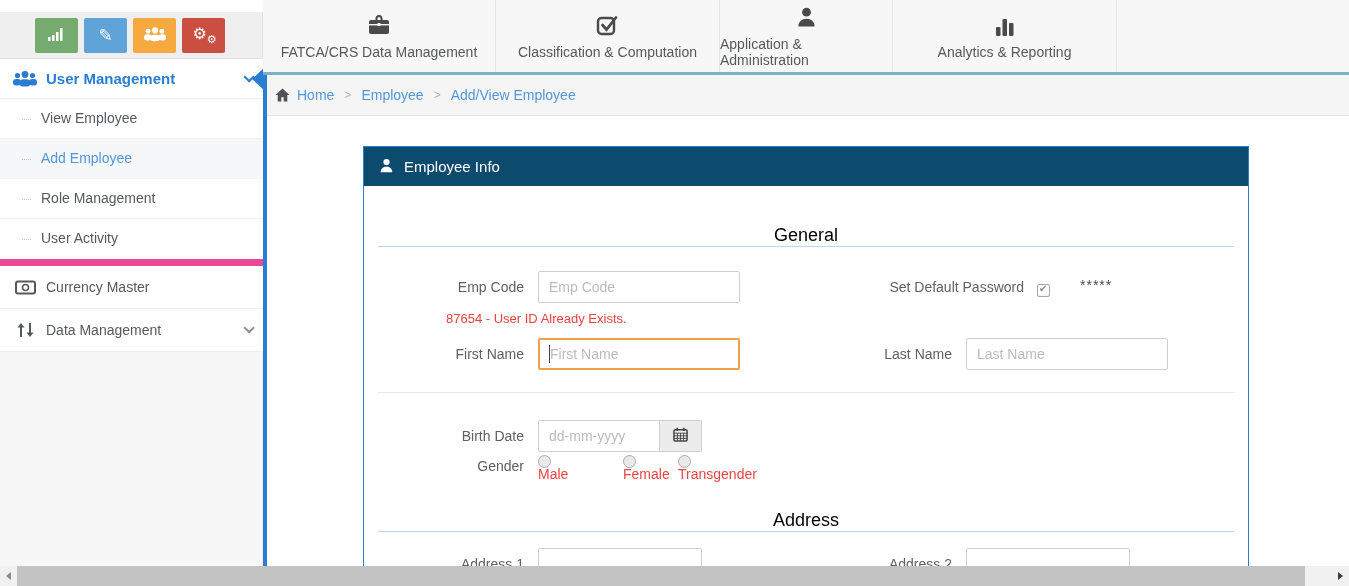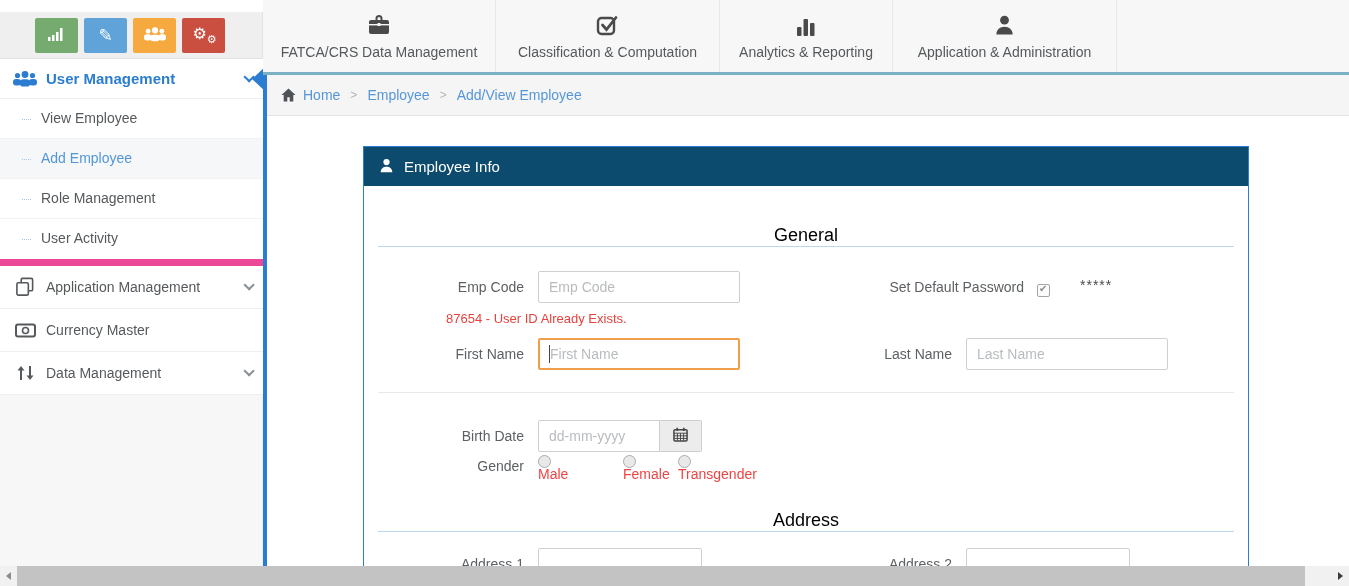--- a/index.html
+++ b/index.html
@@ -35,21 +35,21 @@
 
   
   .topnav { position:absolute; left:263px; top:0; width:1086px; height:75px; background:#f7f7f7; border-bottom:3px solid #7cb1c4; display:flex; }
   .nav-item { display:flex; flex-direction:column; align-items:center; justify-content:center; gap:8px; border-right:1px solid #e7e7e7; color:#55595c; font-size:14px; cursor:pointer; }
   .nav-item:nth-child(1){ width:233px; } .nav-item:nth-child(2){ width:224px; } .nav-item:nth-child(3){ width:173px; } .nav-item:nth-child(4){ width:224px; }
   .nav-icon { height:24px; display:flex; align-items:flex-end; }
 
   .blue-divider { position:absolute; left:263px; top:75px; width:4px; height:491px; background:#2b7dd1; }
 
   
-  .breadcrumb { position:absolute; left:267px; top:75px; width:1082px; height:41px; background:#f5f5f5; border-bottom:1px solid #e4e4e4; display:flex; align-items:center; padding-left:14px; font-size:14px; }
+  .breadcrumb { position:absolute; left:267px; top:75px; width:1082px; height:41px; background:#f5f5f5; border-bottom:1px solid #e4e4e4; display:flex; align-items:center; padding-left:8px; font-size:14px; }
   .crumb { color:#5596d8; cursor:pointer; }
   .bc-sep { color:#b5b5b5; margin:0 10px; font-size:12px; }
   .home-ic { margin-right:7px; display:flex; }
 
   
   .content { position:absolute; left:267px; top:116px; width:1082px; height:450px; background:#fff; overflow:hidden; }
   .panel { position:absolute; left:96px; top:30px; width:886px; height:420px; background:#fff; border:1px solid #2b7dd1; border-bottom:none; overflow:hidden; }
   .panel-heading { height:39px; background:#0c4a6e; color:#fff; display:flex; align-items:center; padding-left:15px; gap:10px; font-size:15px; }
   .panel-body { padding:0 14px; }
   .section-head { margin-top:39px; font-size:18px; font-weight:normal; color:#000000; border-bottom:1px solid #bcd6ea;text-align:center; }
@@ -154,32 +154,20 @@
       <span class="active-arrow"></span>
     </div>
 
     <div class="submenu">
       <div class="subitem">View Employee</div>
       <div class="subitem active">Add Employee</div>
       <div class="subitem">Role Management</div>
       <div class="subitem">User Activity</div>
     </div>
 
-    <div class="menu-root menu-sec">
-      <span class="micon">
-        <svg width="20" height="20" viewBox="0 0 21 21">
-            <g fill="none" stroke="#55595c" stroke-width="1.7">
-              <rect x="6.5" y="1.5" width="12" height="13" rx="1.5"></rect>
-              <rect x="2" y="6" width="12" height="13" rx="1.5" fill="#fff"></rect>
-            </g>
-          </svg>
-      </span>
-      <span>Application Management</span>
-      <span class="chev"></span>
-    </div>
 
     <div class="menu-root menu-sec">
       <span class="micon">
         <svg width="21" height="15" viewBox="0 0 21 15">
             <rect x="1" y="1.5" width="19" height="12" rx="2" fill="none" stroke="#55595c" stroke-width="2"></rect>
             <circle cx="10.5" cy="7.5" r="3" fill="none" stroke="#55595c" stroke-width="1.6"></circle>
           </svg>
       </span>
       <span>Currency Master</span>
     </div>
@@ -218,38 +206,38 @@
       <span class="nav-icon">
         <svg width="23" height="23" viewBox="0 0 23 23">
             <rect x="2" y="5" width="16" height="16" rx="3.5" fill="none" stroke="#4a4a4a" stroke-width="2.4"></rect>
             <path d="M6.5 12l4 4.5L20 4.5" fill="none" stroke="#4a4a4a" stroke-width="2.8" stroke-linecap="round"></path>
           </svg>
       </span>
       <span>Classification &amp; Computation</span>
     </div>
     <div class="nav-item">
       <span class="nav-icon">
+        <svg width="21" height="22" viewBox="0 0 22 22">
+            <circle cx="11" cy="6" r="4.6" fill="#4a4a4a"></circle>
+            <path d="M2.5 21c0-5.2 3.6-8.2 8.5-8.2s8.5 3 8.5 8.2z" fill="#4a4a4a"></path>
+          </svg>
+      </span>
+      <span>Application &amp; Administration</span>
+    </div>
+    <div class="nav-item">
+      <span class="nav-icon">
         <svg width="20" height="20" viewBox="0 0 20 20">
             <g fill="#4a4a4a">
               <rect x="1" y="11" width="4.5" height="9" rx="1"></rect>
               <rect x="7.5" y="3" width="4.5" height="17" rx="1"></rect>
               <rect x="14" y="7" width="4.5" height="13" rx="1"></rect>
             </g>
           </svg>
       </span>
       <span>Analytics &amp; Reporting</span>
-    </div>
-    <div class="nav-item">
-      <span class="nav-icon">
-        <svg width="21" height="22" viewBox="0 0 22 22">
-            <circle cx="11" cy="6" r="4.6" fill="#4a4a4a"></circle>
-            <path d="M2.5 21c0-5.2 3.6-8.2 8.5-8.2s8.5 3 8.5 8.2z" fill="#4a4a4a"></path>
-          </svg>
-      </span>
-      <span>Application &amp; Administration</span>
     </div>
   </header>
 
   <div class="blue-divider"></div>
 
   <nav class="breadcrumb">
     <span class="home-ic">
       <svg width="15" height="14" viewBox="0 0 15 14">
           <path d="M7.5 0.5L0.5 7h2.2v6.5h3.6V9.2h2.4v4.3h3.6V7h2.2z" fill="#4f5357"></path>
         </svg>

